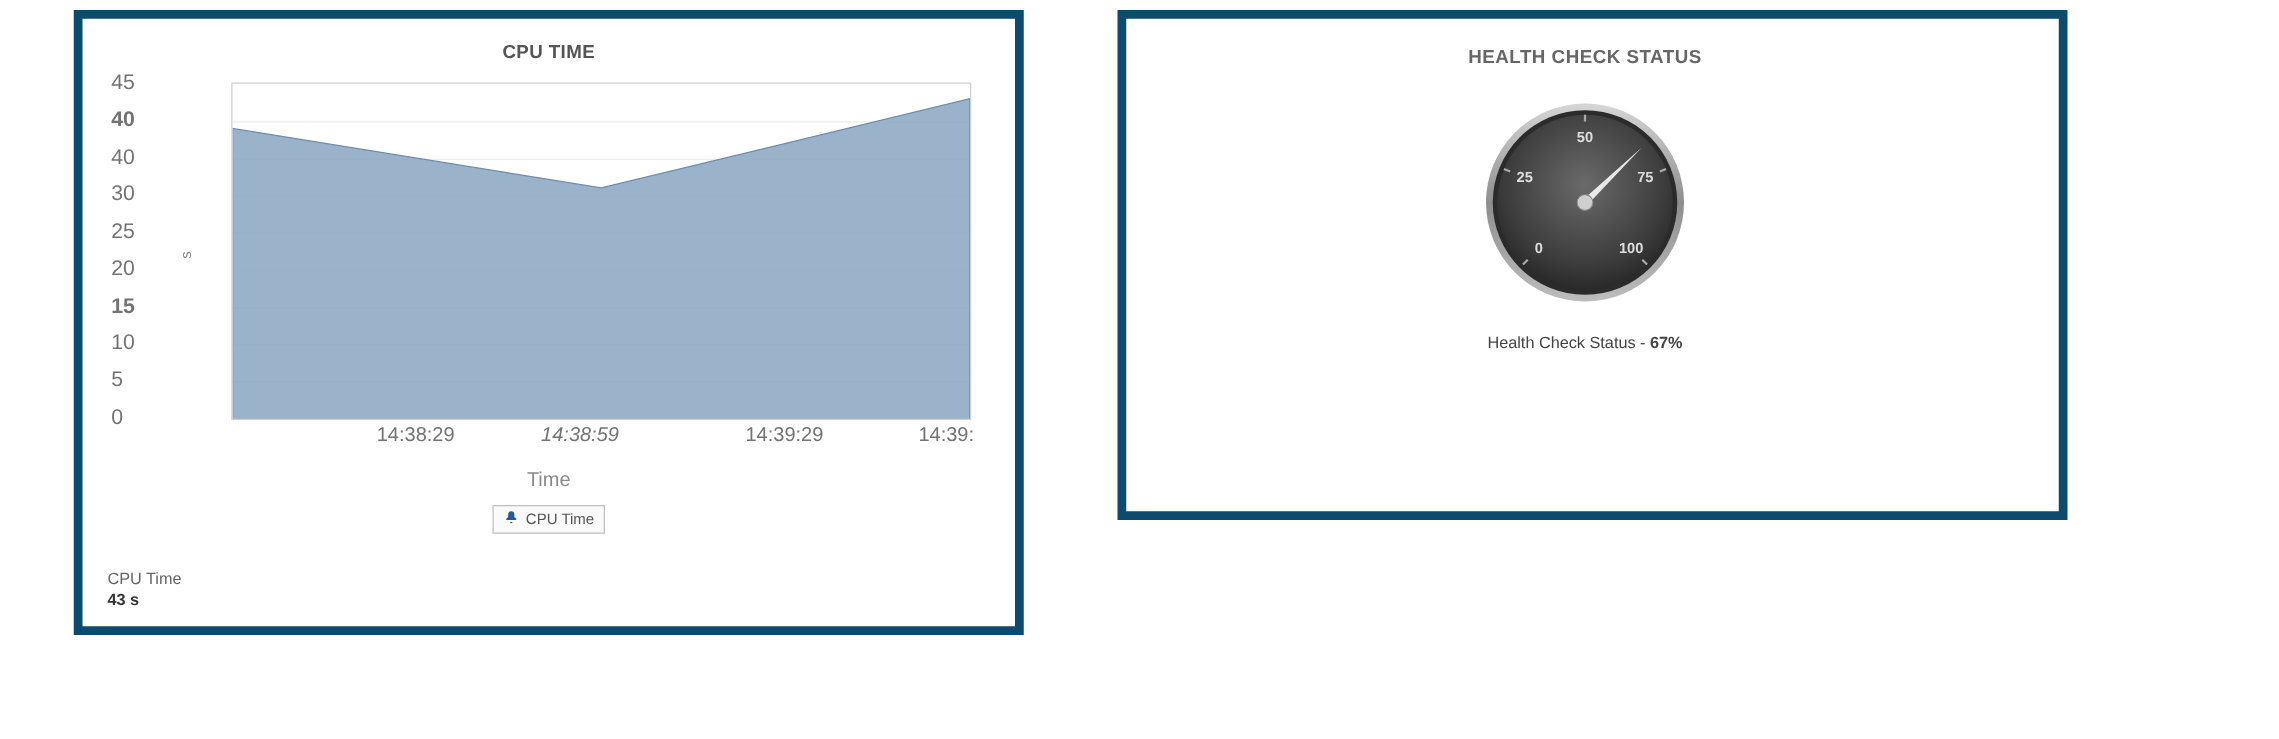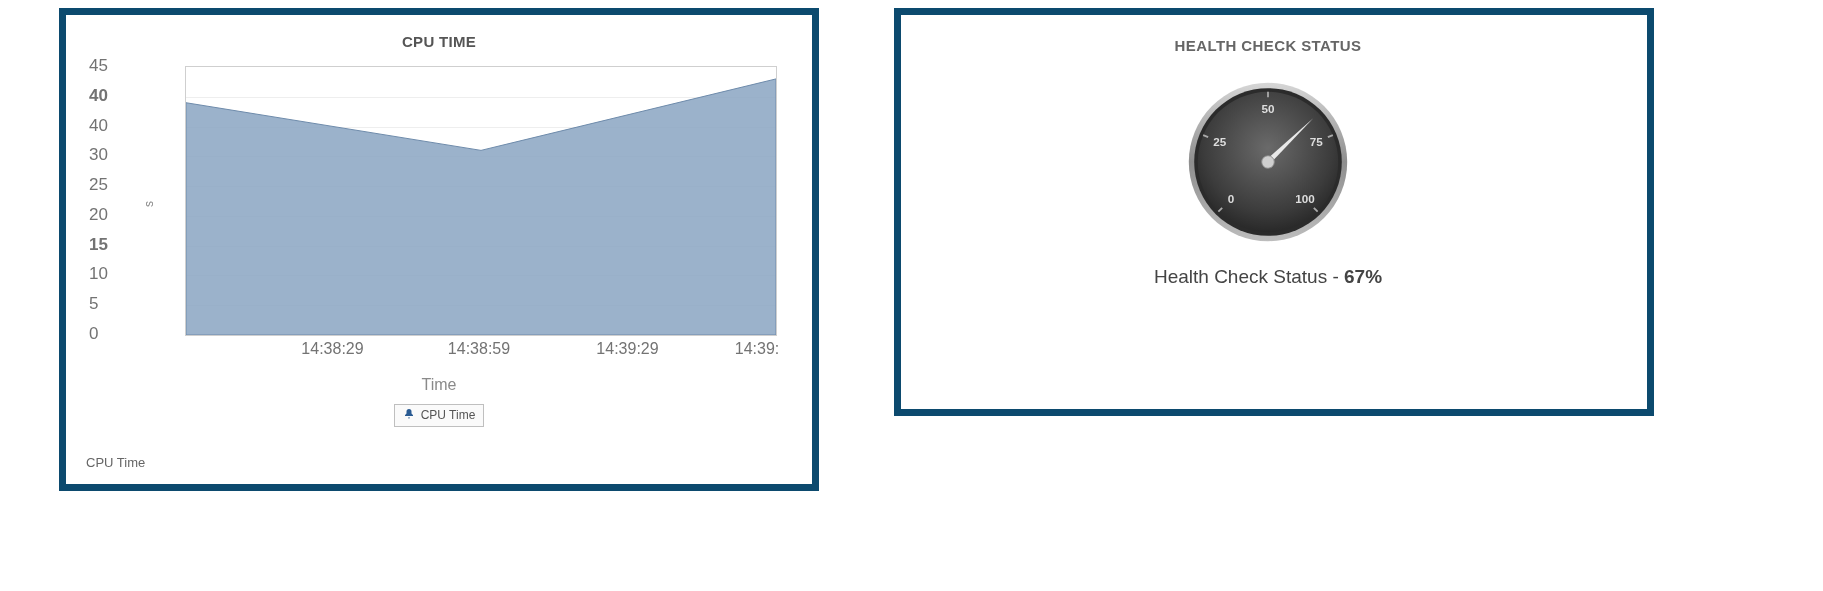--- a/index.html
+++ b/index.html
@@ -123,21 +123,21 @@
     letter-spacing: .4px;
     margin-bottom: 18px;
   }
   .gauge-wrap {
     display: flex;
     flex-direction: column;
     align-items: center;
   }
   .gauge-caption {
     margin-top: 14px;
-    font-size: 19px;
+    font-size: 13px;
     color: #444;
   }
   .gauge-caption b { font-weight: 700; }
 </style>
 </head>
 <body>
 
 <div class="wrap">
 
   <div class="panel panel-left">
@@ -165,39 +165,40 @@
           <div class="gridline" style="top: 119.111px;"></div>
           <div class="gridline" style="top: 89.3333px;"></div>
           <div class="gridline" style="top: 59.5556px;"></div>
           <div class="gridline" style="top: 29.7778px;"></div>
           <svg width="590" height="268" style="position: absolute; left: 0px; top: 0px;">
             <path d="M 0 268 L 0 35.73333333333332 L 295 83.37777777777777 L 590 11.911111111111097 L 590 268 Z" fill="#8aa4c2" fill-opacity="0.85" stroke="#6e8bab" stroke-width="1"></path>
           </svg>
         </div>
       <div id="xticks">
           <div class="xtick" style="left: 243.5px;">14:38:29</div>
-          <div class="xtick" style="left: 390px;">14:38:59</div>
+          <div class="xtick" style="left: 375px; font-style: italic;">14:38:59</div>
           <div class="xtick" style="left: 538.5px;">14:39:29</div>
           <div class="xtick" style="left: 668px;">14:39:</div>
         </div>
     </div>
 
     <div class="xlabel">Time</div>
 
     <div class="legend">
       <span class="legend-swatch">
         <svg width="12" height="12" viewBox="0 0 24 24">
           <path fill="#2a5b93" d="M12 2a5 5 0 0 0-5 5v3.6c0 .8-.5 1.5-1.2 1.9L4 14v2h16v-2l-1.8-1.5c-.7-.4-1.2-1.1-1.2-1.9V7a5 5 0 0 0-5-5zM10 19a2 2 0 0 0 4 0h-4z"></path>
         </svg>
       </span>
         <span>CPU Time</span>
     </div>
 
     <div class="summary">
       <div class="label">CPU Time</div>
+      <div class="value">43 s</div>
     </div>
   </div>
 
   <div class="panel panel-right">
     <div class="title">HEALTH CHECK STATUS</div>
     <div class="gauge-wrap">
       <svg id="gauge" width="180" height="180" viewBox="0 0 200 200">
           <defs>
             <radialGradient id="face" cx="50%" cy="40%" r="65%">
               <stop offset="0%" stop-color="#6a6a6a"></stop>

